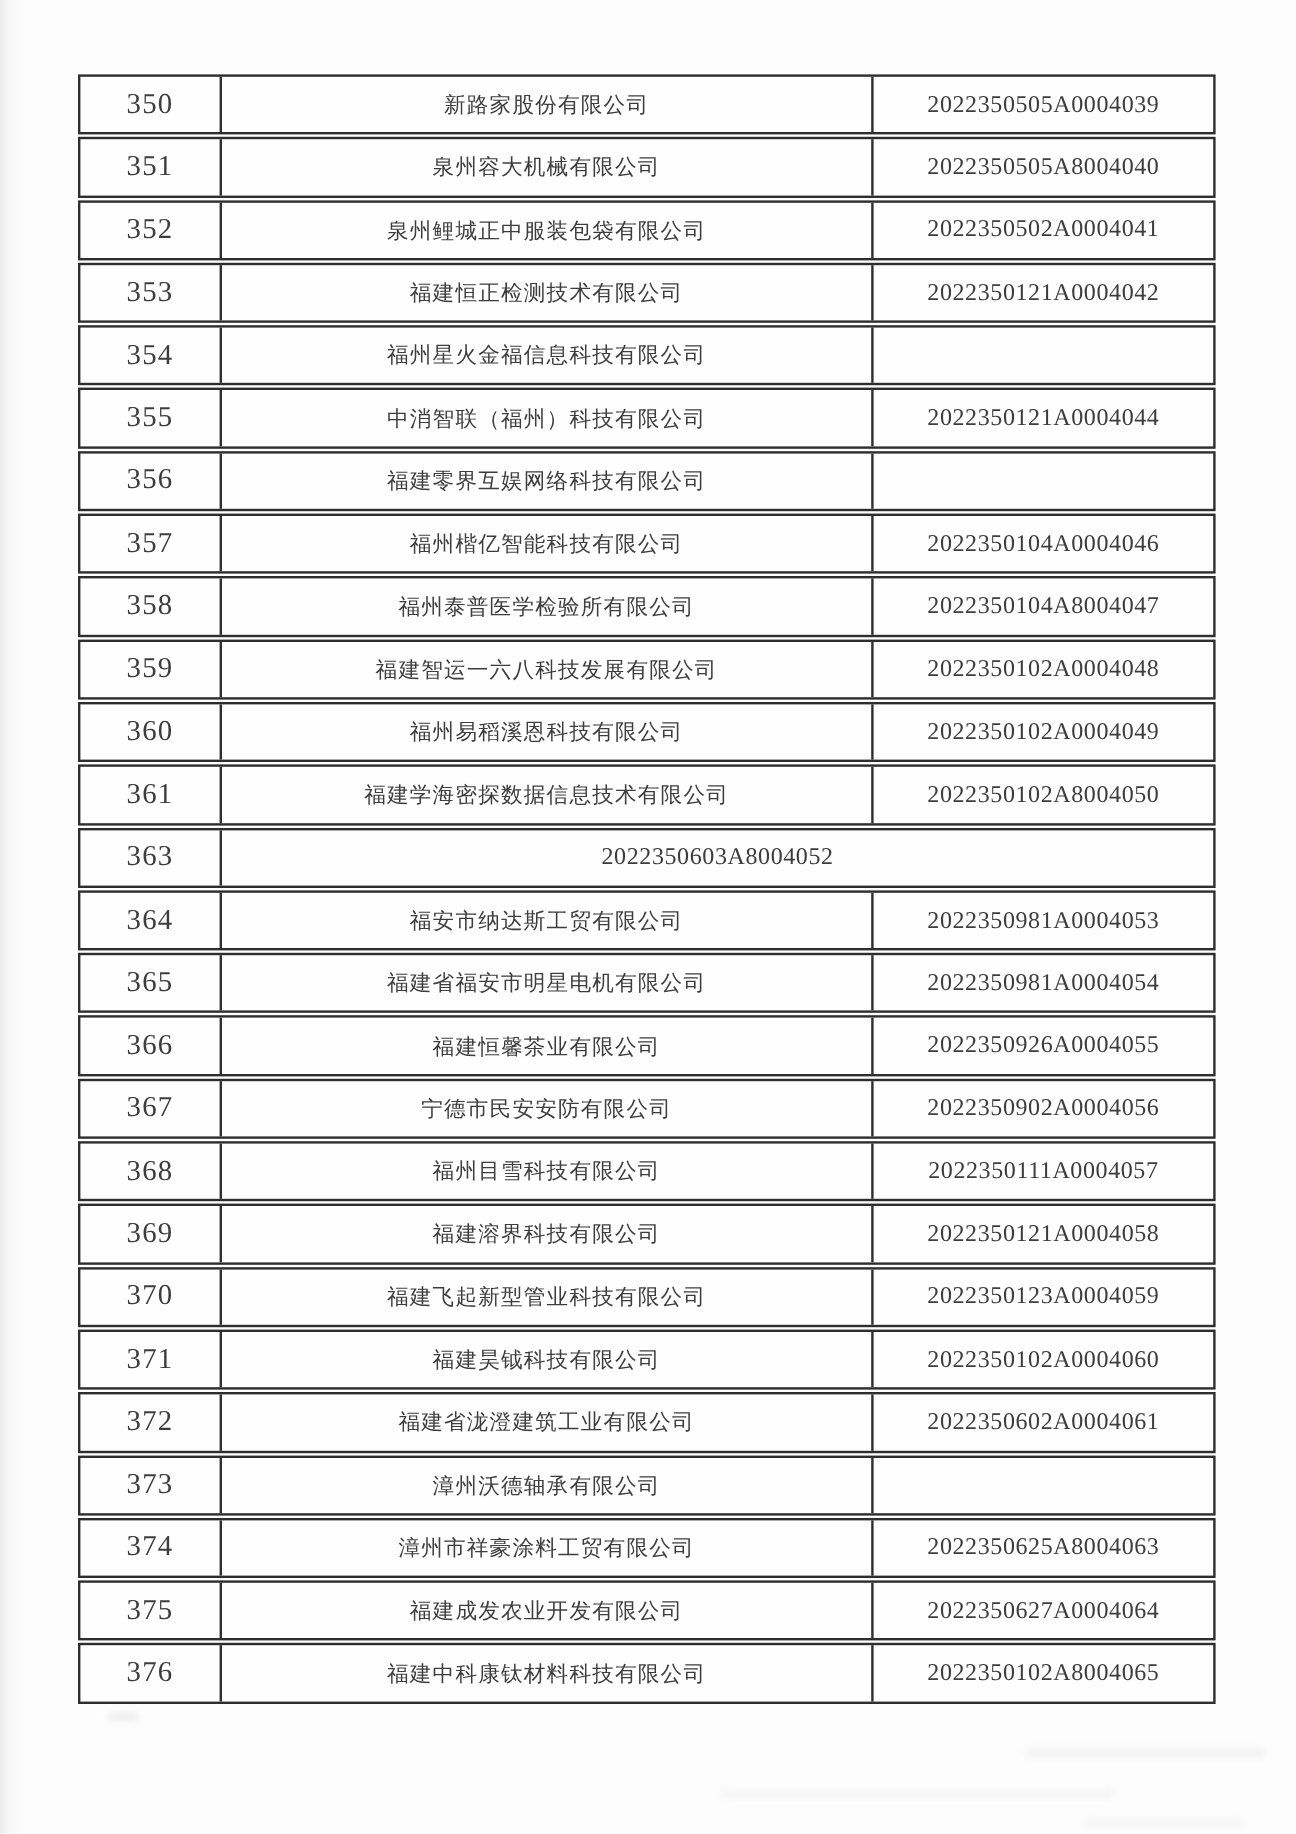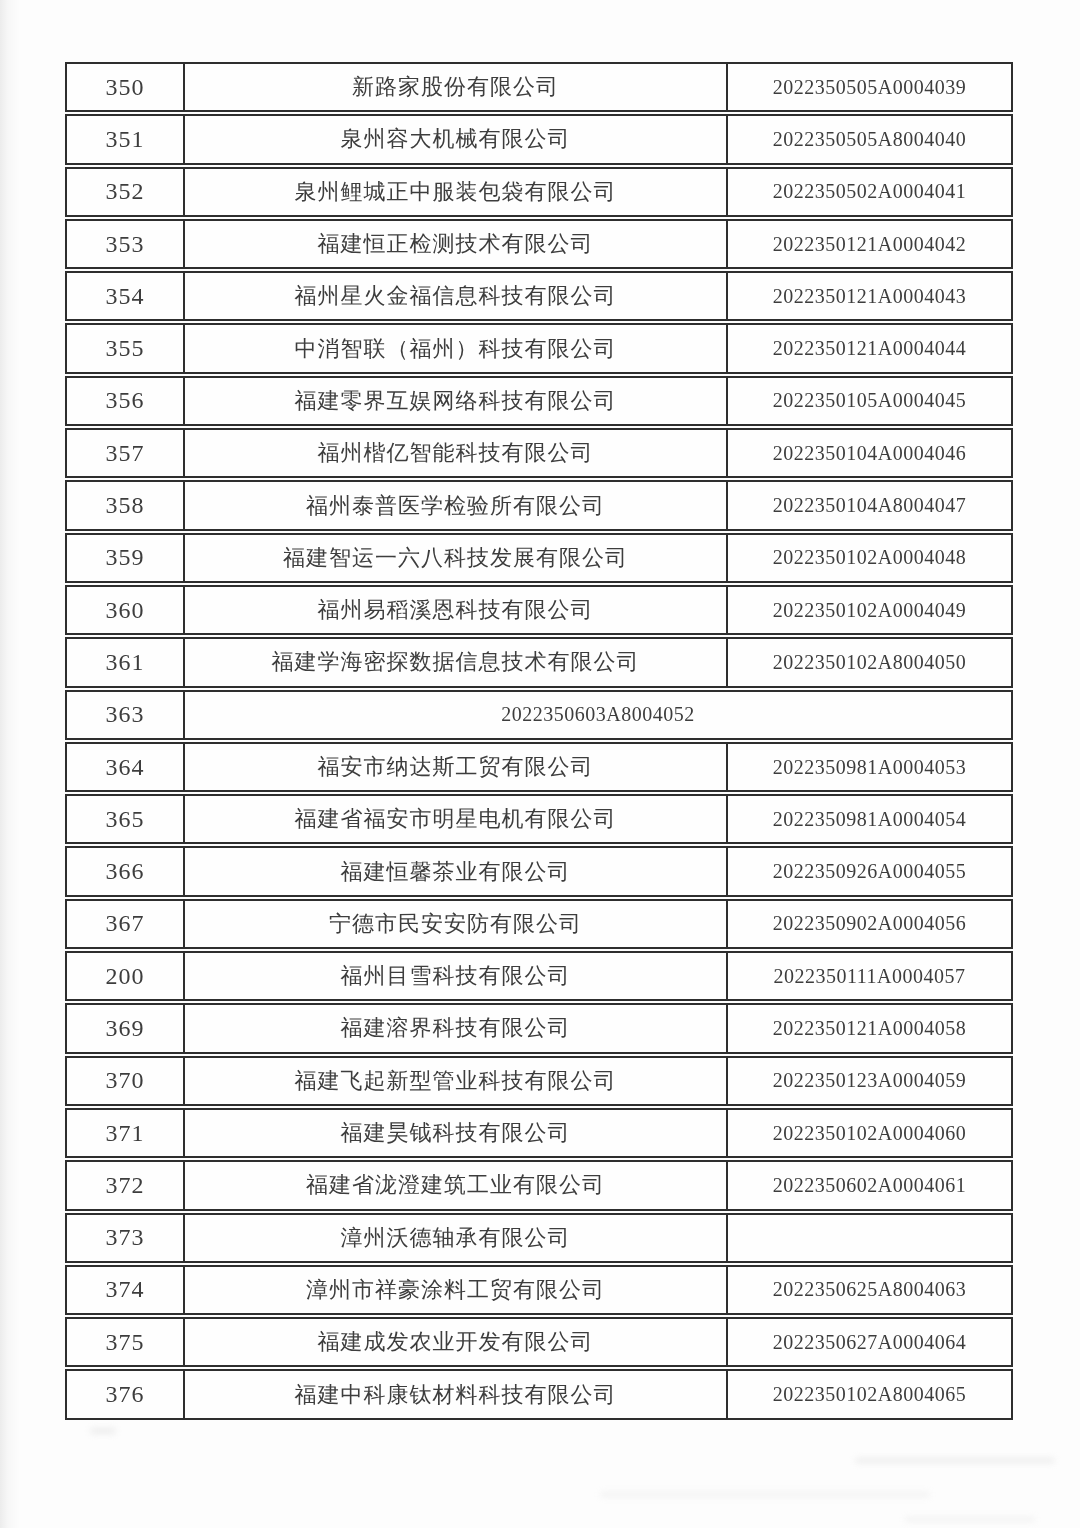--- a/index.html
+++ b/index.html
@@ -44,21 +44,21 @@
   }
   .cell.idx {
     width: 116px;
     border-right: 2px solid #2e2e2e;
     font-size: 24px;
     letter-spacing: 1px;
   }
   .cell.company {
     width: 541px;
     border-right: 2px solid #2e2e2e;
-    font-size: 22px;
+    font-size: 18px;
     letter-spacing: 1px;
   }
   .cell.code {
     flex: 1;
     font-size: 20px;
     letter-spacing: 0.5px;
   }
   
   .smudge {
     position: absolute;
@@ -93,31 +93,29 @@
         <div class="cell code">2022350502A0004041</div>
       </div>
       <div class="trow">
         <div class="cell idx">353</div>
         <div class="cell company">福建恒正检测技术有限公司</div>
         <div class="cell code">2022350121A0004042</div>
       </div>
       <div class="trow">
         <div class="cell idx">354</div>
         <div class="cell company">福州星火金福信息科技有限公司</div>
-        <div class="cell code">2022350121A0004043</div>
       </div>
       <div class="trow">
         <div class="cell idx">355</div>
         <div class="cell company">中消智联（福州）科技有限公司</div>
         <div class="cell code">2022350121A0004044</div>
       </div>
       <div class="trow">
         <div class="cell idx">356</div>
         <div class="cell company">福建零界互娱网络科技有限公司</div>
-        <div class="cell code">2022350105A0004045</div>
       </div>
       <div class="trow">
         <div class="cell idx">357</div>
         <div class="cell company">福州楷亿智能科技有限公司</div>
         <div class="cell code">2022350104A0004046</div>
       </div>
       <div class="trow">
         <div class="cell idx">358</div>
         <div class="cell company">福州泰普医学检验所有限公司</div>
         <div class="cell code">2022350104A8004047</div>
@@ -155,21 +153,21 @@
         <div class="cell idx">366</div>
         <div class="cell company">福建恒馨茶业有限公司</div>
         <div class="cell code">2022350926A0004055</div>
       </div>
       <div class="trow">
         <div class="cell idx">367</div>
         <div class="cell company">宁德市民安安防有限公司</div>
         <div class="cell code">2022350902A0004056</div>
       </div>
       <div class="trow">
-        <div class="cell idx">200</div>
+        <div class="cell idx">368</div>
         <div class="cell company">福州目雪科技有限公司</div>
         <div class="cell code">2022350111A0004057</div>
       </div>
       <div class="trow">
         <div class="cell idx">369</div>
         <div class="cell company">福建溶界科技有限公司</div>
         <div class="cell code">2022350121A0004058</div>
       </div>
       <div class="trow">
         <div class="cell idx">370</div>

